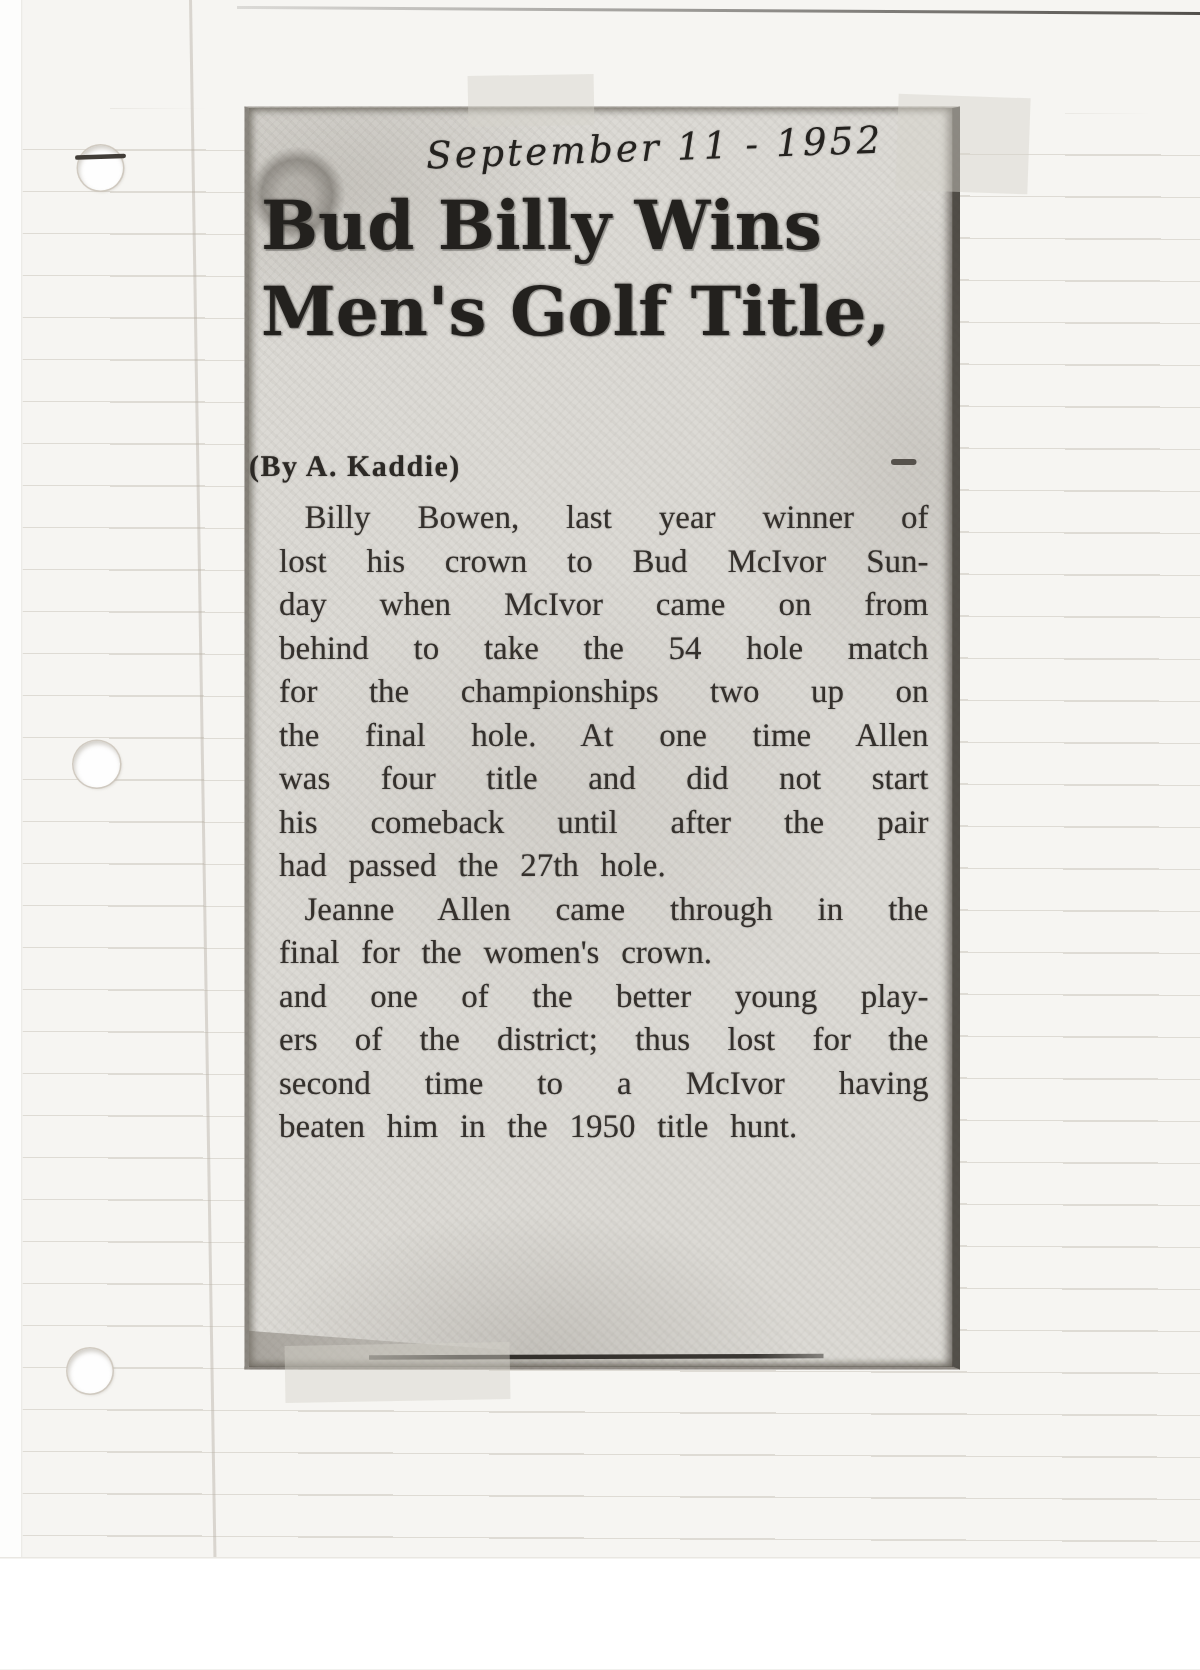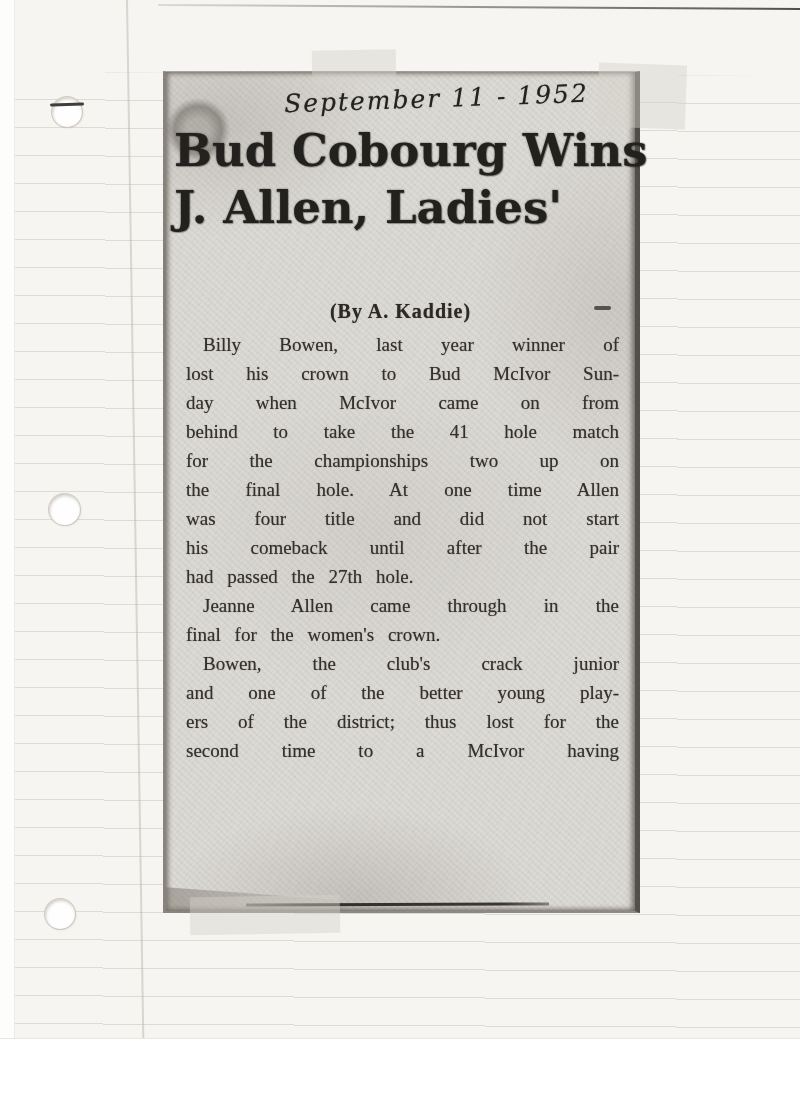--- a/index.html
+++ b/index.html
@@ -98,30 +98,30 @@
   .headline{
     position:absolute;left:8px;top:50px;width:452px;
     font-family:"DejaVu Serif", serif;font-weight:bold;
     font-size:45px;line-height:57px;letter-spacing:0px;
     color:#23211e;white-space:nowrap;
     text-shadow:0 0 2px rgba(33,31,28,0.65), 1px 1px 0 rgba(33,31,28,0.25);
   }
   .headline div{height:57px;}
   .byline{
     position:absolute;left:0;top:228px;width:100%;
-    text-align:center;font-weight:bold;font-size:20px;letter-spacing:1px;
+    text-align:left;font-weight:bold;font-size:20px;letter-spacing:1px;
     color:#2c2925;text-shadow:0 0 1px rgba(40,37,33,0.6);
   }
   .byline-dash{
     position:absolute;left:428px;top:234px;width:17px;height:4px;
     background:#56524c;border-radius:2px;
   }
   .article{
     position:absolute;left:20px;top:258px;width:433px;
-    font-size:19px;color:#34302c;
+    font-size:22px;color:#34302c;
     text-shadow:0 0 1px rgba(46,42,38,0.55);
     word-spacing:4px;
   }
   .line{height:29px;line-height:29px;white-space:nowrap;}
   .line.j{white-space:normal;text-align:justify;text-align-last:justify;}
   .line.fi{text-indent:17px;}
   .line.last{text-align:center;text-align-last:left;word-spacing:9px;font-family:Liberation Serif, serif;}
   .end-rule{
     position:absolute;left:80px;top:831px;width:303px;height:3px;
     background:linear-gradient(to right, rgba(48,45,41,0.55), rgba(42,39,35,0.95) 20%, rgba(42,39,35,0.9) 85%, rgba(48,45,41,0.5));
@@ -149,43 +149,43 @@
   <div class="tape tape-bottom"></div>
 
   <div class="clipping">
 
     <div class="smudge"></div>
     <div class="corner-shade"></div>
 
     <div class="hand-date">September 11 - 1952</div>
 
     <div class="headline">
-      <div>Bud Cobourg Wins</div>
-      <div>J. Allen, Ladies'</div>
+      <div>Bud Billy Wins</div>
+      <div>Men's Golf Title,</div>
     </div>
 
     <div class="byline">(By A. Kaddie)</div>
     <div class="byline-dash"></div>
 
     <div class="article">
       <div class="line j fi">Billy Bowen, last year winner of</div>
       <div class="line j">lost his crown to Bud McIvor Sun-</div>
       <div class="line j">day when McIvor came on from</div>
-      <div class="line j">behind to take the 41 hole match</div>
+      <div class="line j">behind to take the 54 hole match</div>
       <div class="line j">for the championships two up on</div>
       <div class="line j">the final hole. At one time Allen</div>
       <div class="line j">was four title and did not start</div>
       <div class="line j">his comeback until after the pair</div>
       <div class="line last">had passed the 27th hole.</div>
 
       <div class="line j fi">Jeanne Allen came through in the</div>
       <div class="line last">final for the women's crown.</div>
 
-      <div class="line j fi">Bowen, the club's crack junior</div>
       <div class="line j">and one of the better young play-</div>
       <div class="line j">ers of the district; thus lost for the</div>
       <div class="line j">second time to a McIvor having</div>
+      <div class="line last">beaten him in the 1950 title hunt.</div>
     </div>
 
     <div class="end-rule"></div>
   </div>
 
 </div>
 
 </body></html>

